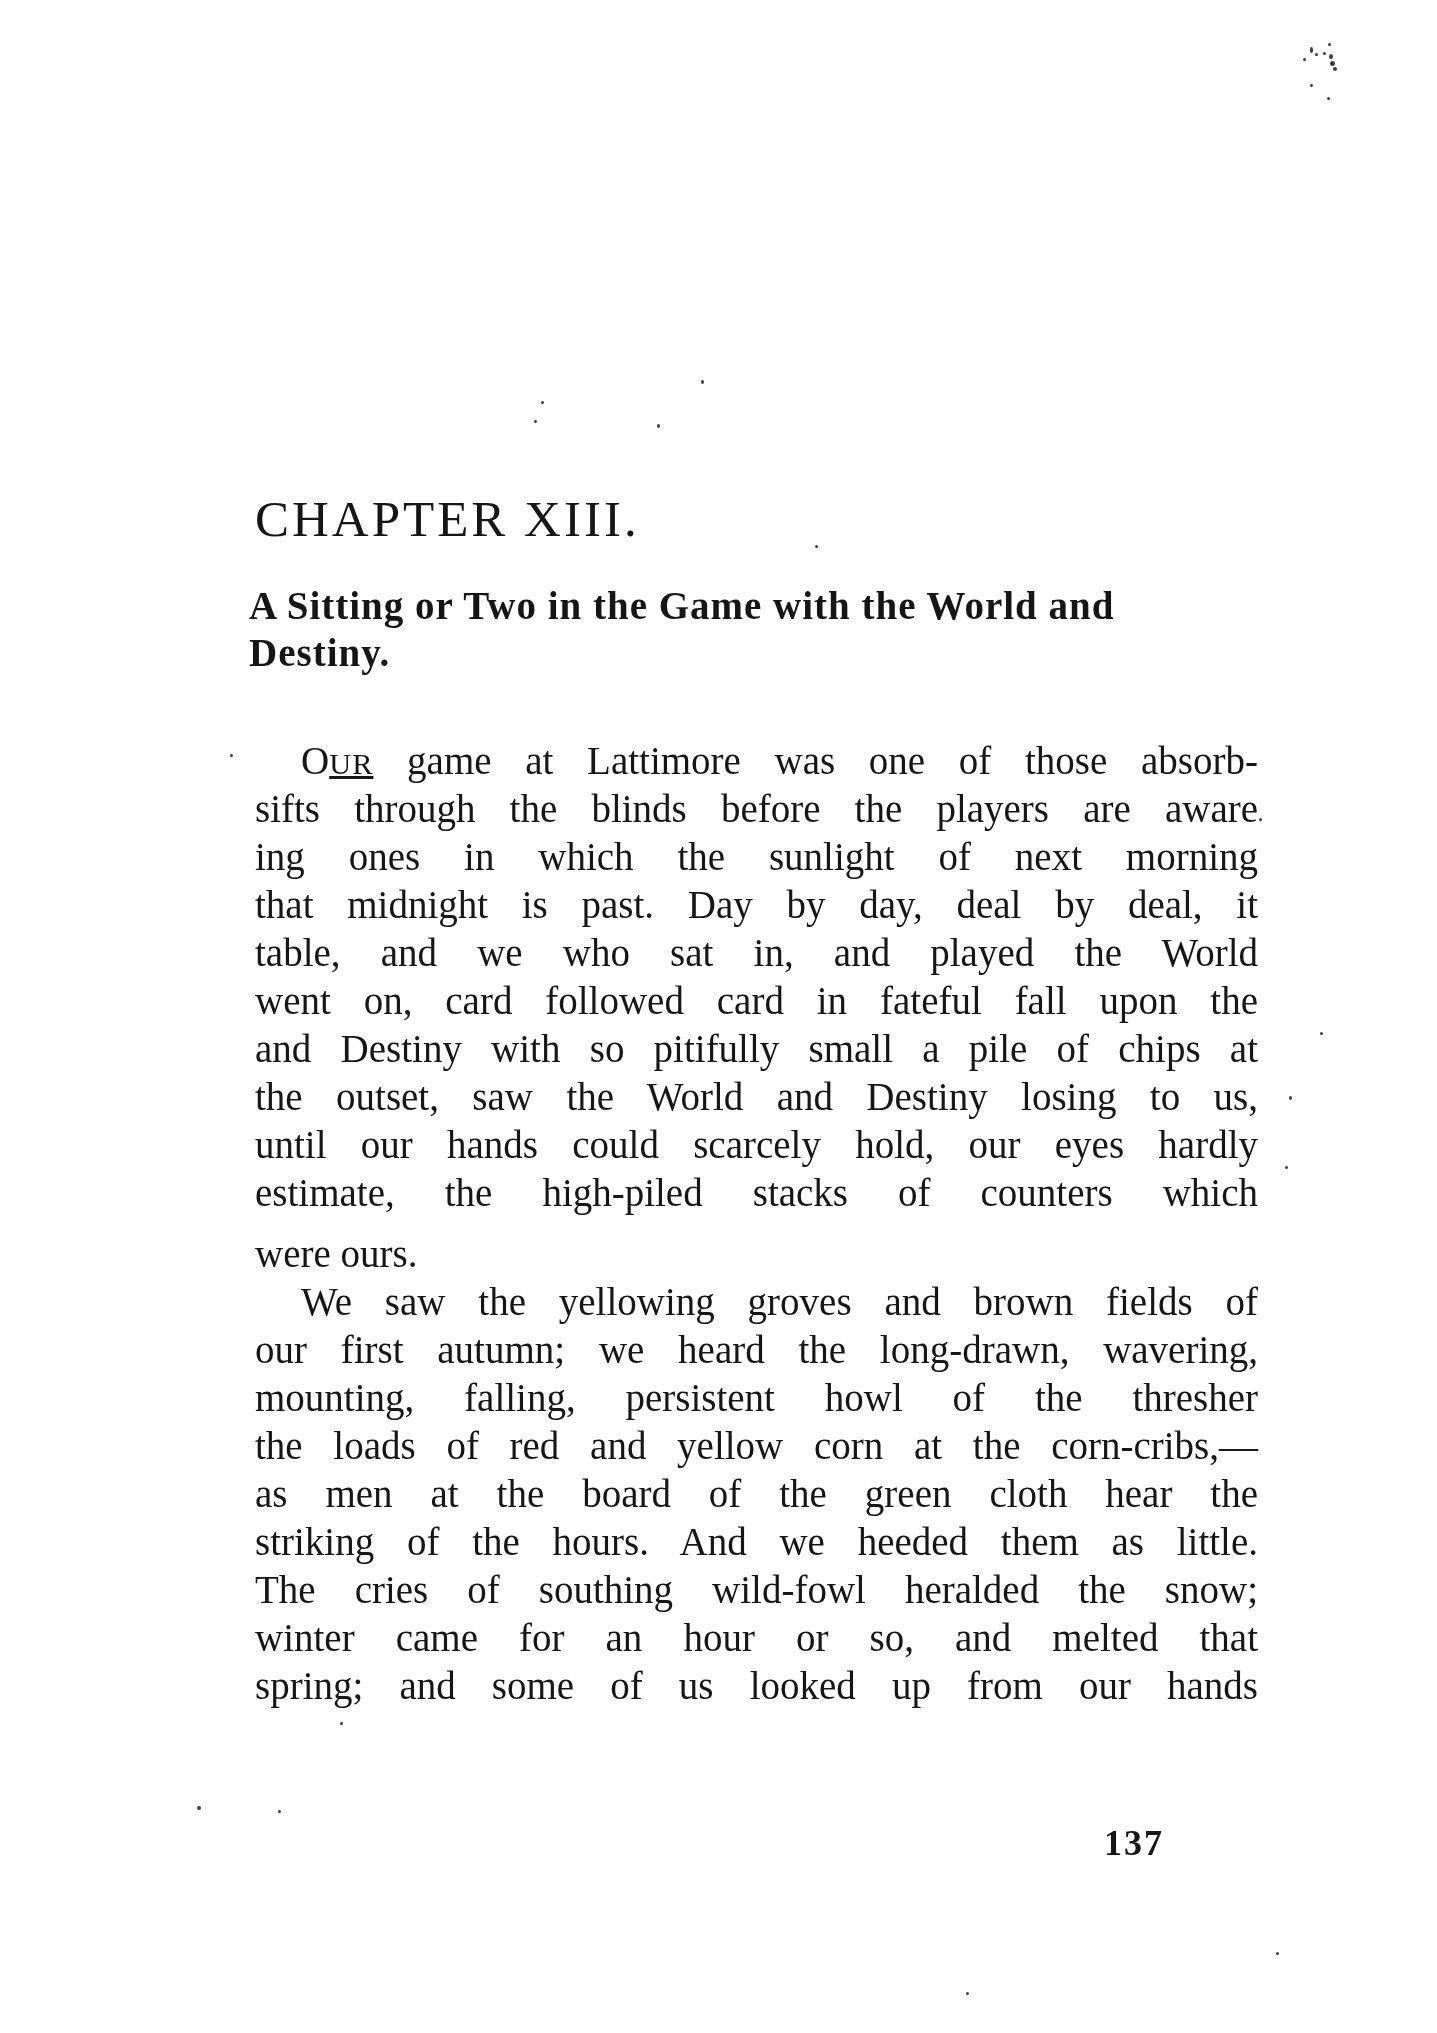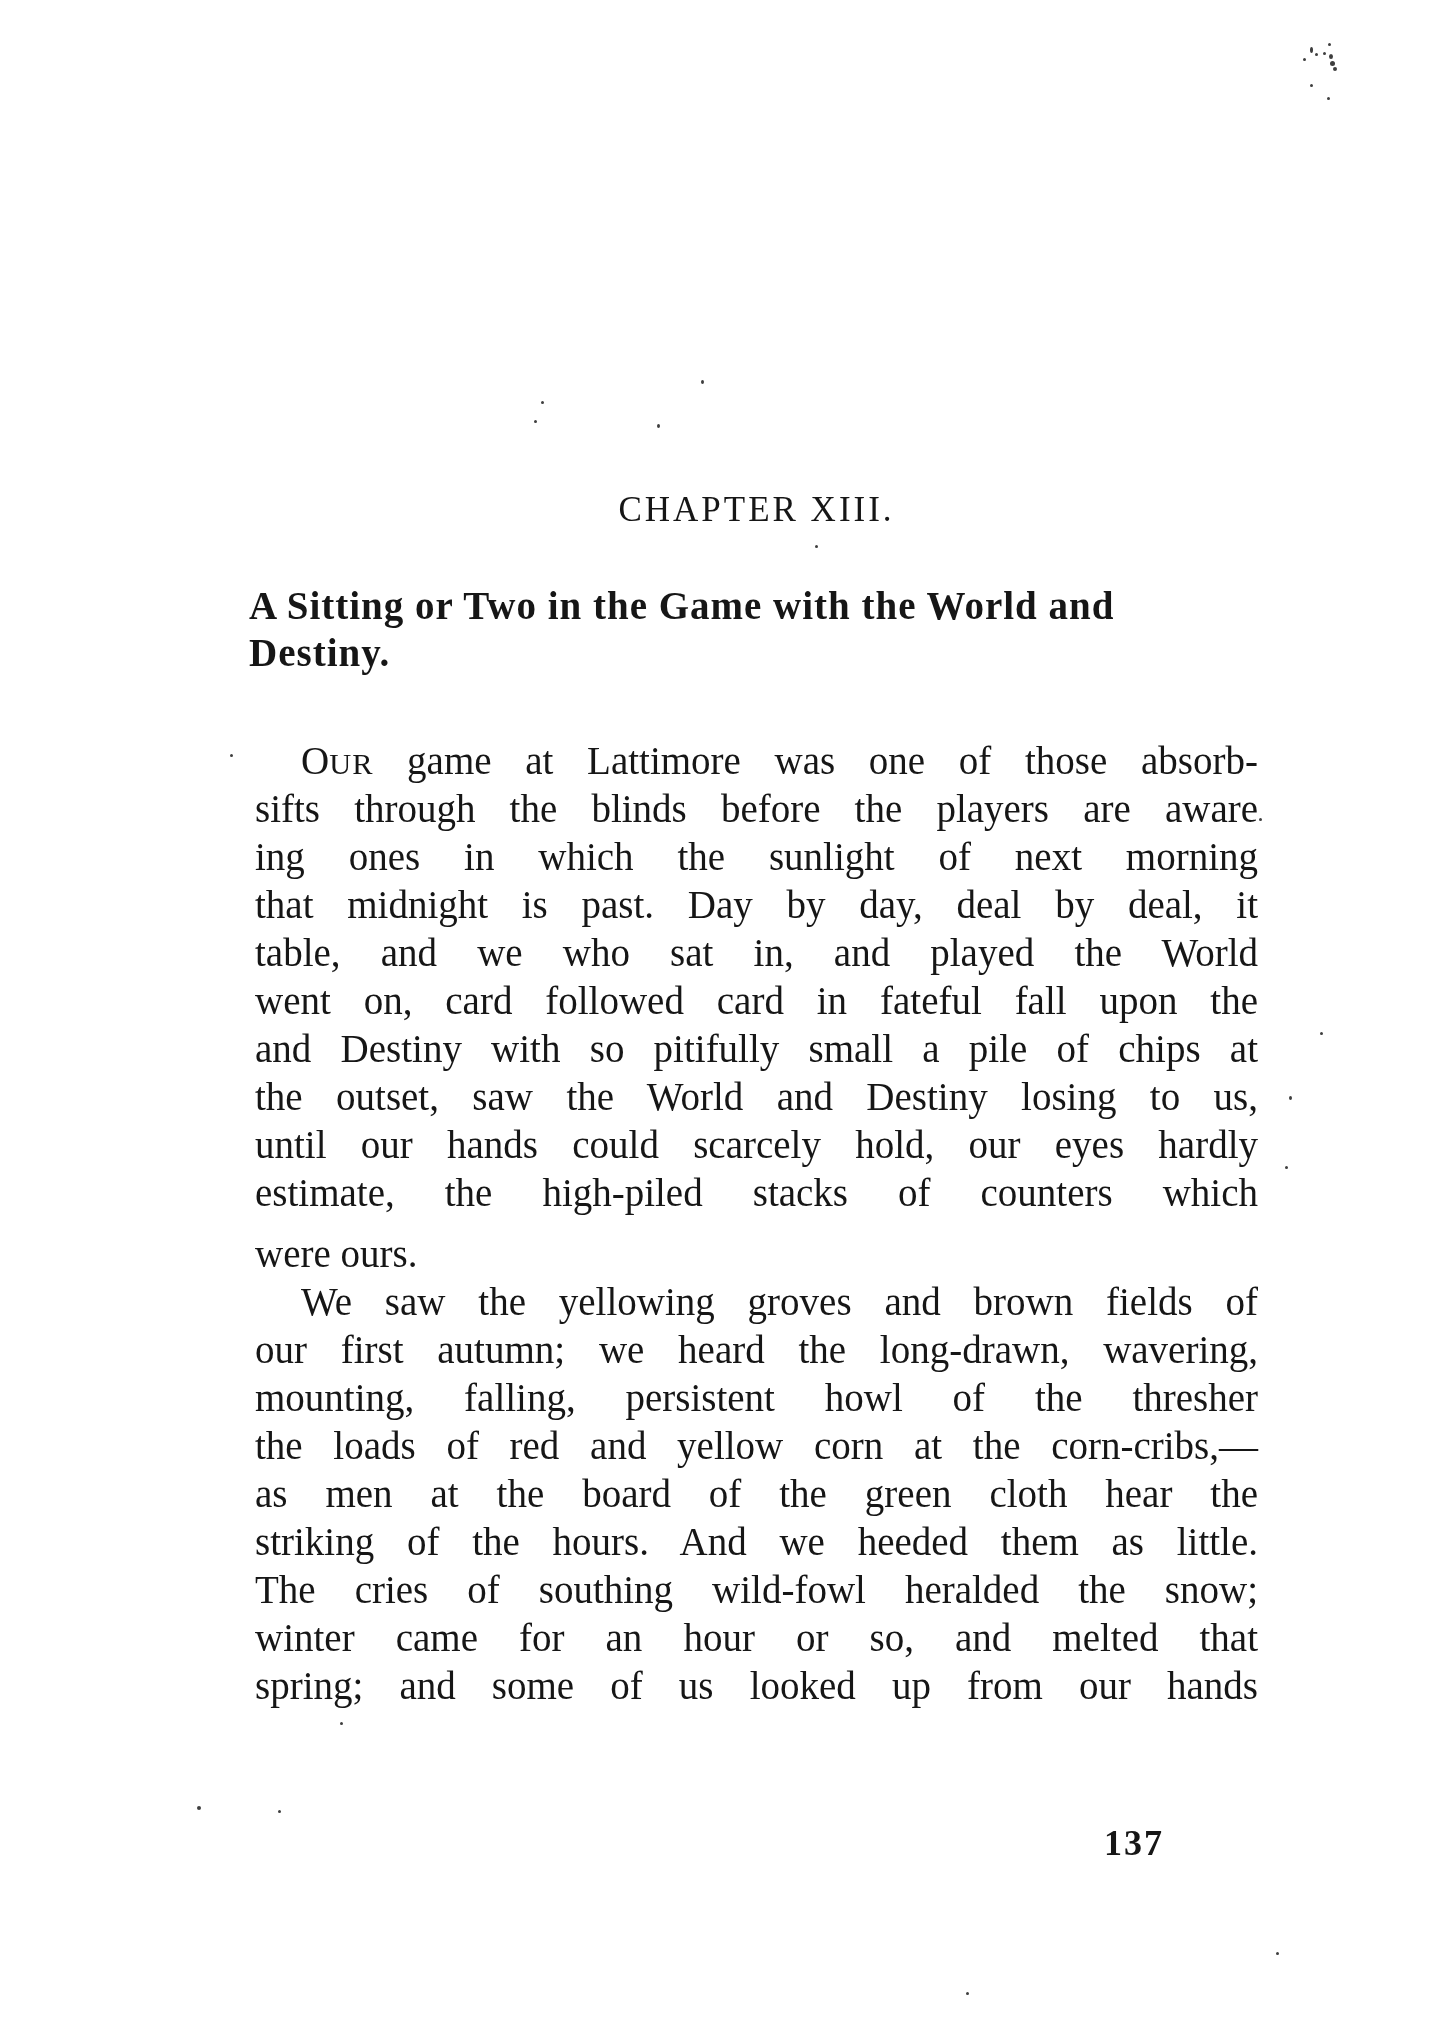--- a/index.html
+++ b/index.html
@@ -11,22 +11,21 @@
     font-family: "Liberation Serif", "DejaVu Serif", serif;
     color: #161616;
     overflow: hidden;
   }
   .chapter {
     position: absolute;
     top: 490px;
     left: 255px;
     width: 1003px;
     margin: 0;
-    text-align: center;
-    font-size: 35px;
+    font-size: 51px;
     font-weight: normal;
     letter-spacing: 3px;
     white-space: nowrap;
   }
   .subtitle {
     position: absolute;
     top: 582px;
     left: 249px;
     width: 1043px;
     text-align: left;
@@ -44,21 +43,21 @@
     line-height: 48px;
   }
   .tline {
     height: 48px;
     text-align: justify;
     text-align-last: justify;
     text-justify: inter-word;
   }
   .tline.lastline { text-align-last: left; margin-top: 13px; }
   .tline.indent { text-indent: 46px; }
-  .smallcaps { font-size: 0.78em; letter-spacing: 1px; }
+  .smallcaps { font-size: 0.78em; letter-spacing: 1px; text-decoration: underline; }
   .pagenum {
     position: absolute;
     left: 1104px;
     top: 1822px;
     font-size: 36px;
     font-weight: bold;
     letter-spacing: 2px;
   }
   .speck {
     position: absolute;

